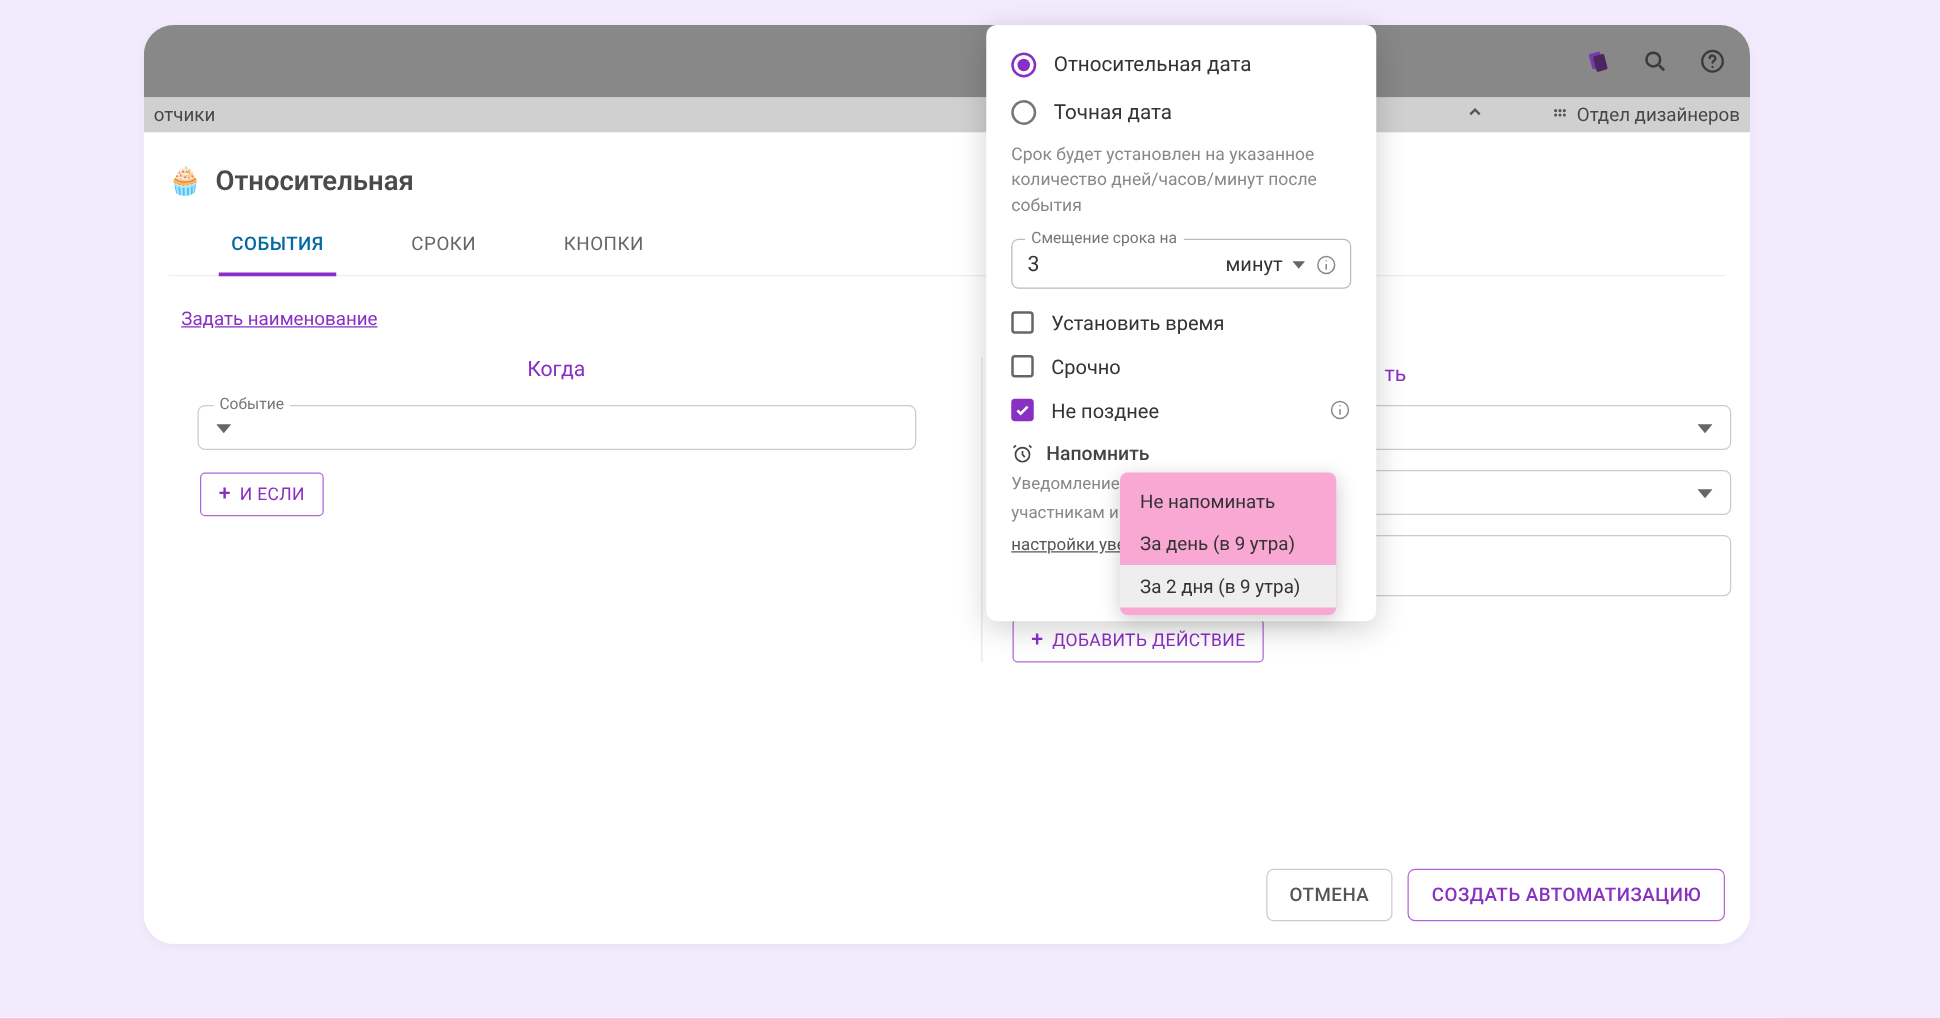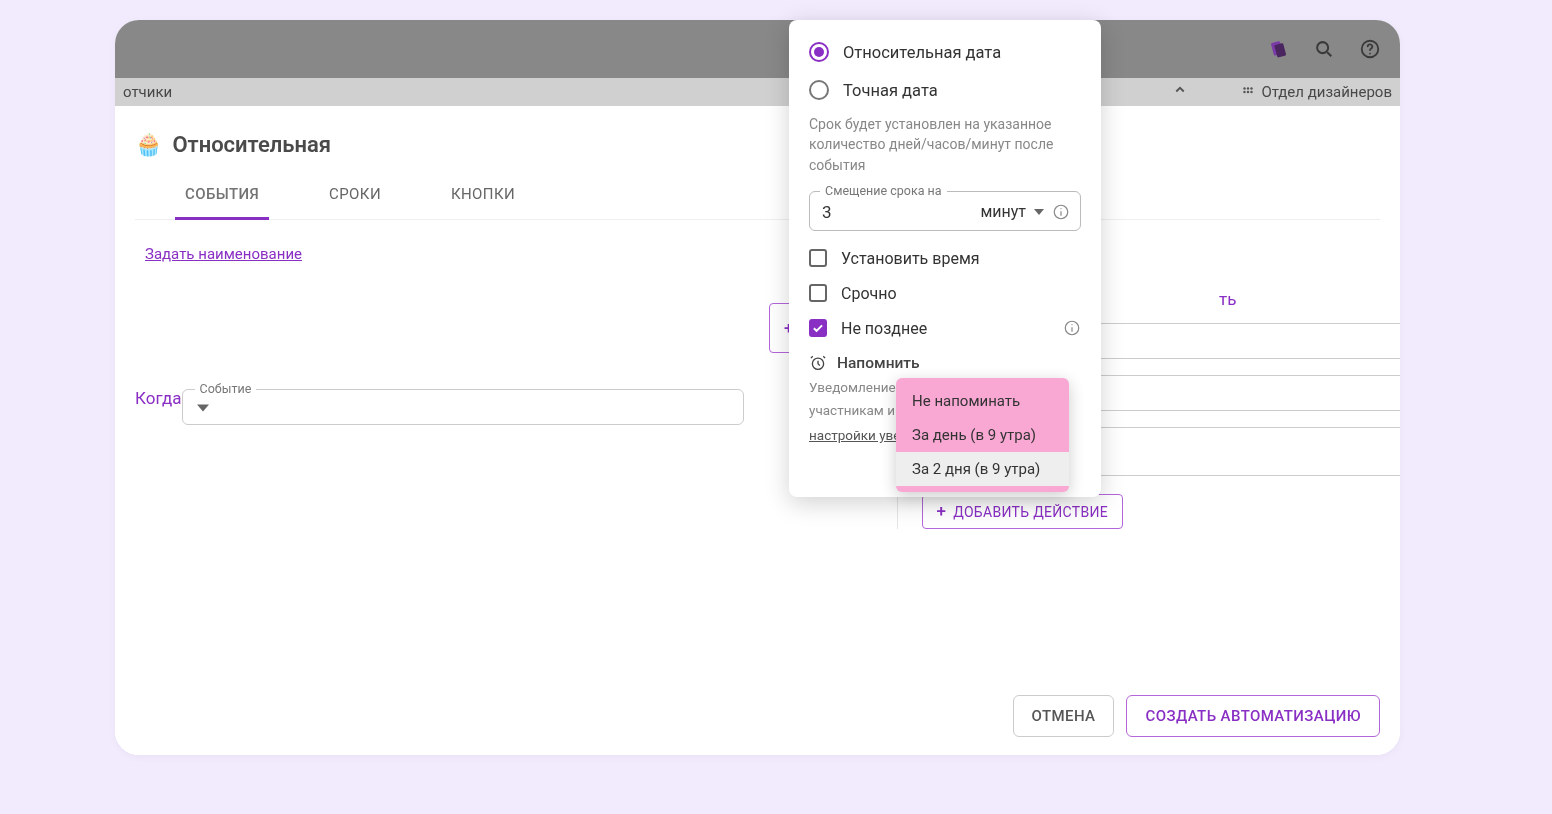--- a/index.html
+++ b/index.html
@@ -48,26 +48,26 @@
       background: #fff;
       padding: 26px 20px 0 20px;
     }
     
     .modal-title-row { display:flex; align-items:center; gap:10px; margin-bottom: 18px; }
     .cupcake { font-size: 22px; }
     .modal-title { font-size: 22px; font-weight: 600; color: #4a4a4a; }
     
     .tabs { display:flex; gap: 50px; border-bottom: 1px solid #eee; margin-bottom: 24px; padding: 0 40px; }
     .tab { padding: 10px 10px 14px 10px; font-size: 15px; letter-spacing: 0.4px; color: #666; cursor:pointer; }
-    .tab.active { color: #737373; border-bottom: 3px solid #8a2fc4; margin-bottom:-1px; font-weight:500; }
+    .tab.active { color: #0369a1; border-bottom: 3px solid #8a2fc4; margin-bottom:-1px; font-weight:500; }
     
     .set-name { color:#8a2fc4; font-size:15px; text-decoration: underline; cursor:pointer; margin-left:10px; margin-bottom: 22px; display:inline-block; }
     
     .when-do-row { display:flex; gap: 30px; }
-    .when-col { flex: 0 0 620px; display:flex; flex-direction:row; align-items:center; }
+    .when-col { flex: 0 0 620px; display:flex; flex-direction:column; align-items:center; }
     .do-col { flex: 1; display:flex; flex-direction:column; border-left: 1px solid #e5e5e5; padding-left: 24px; padding-top: 4px;}
     
     .section-label { color:#8a2fc4; font-size:17px; margin-bottom: 18px; }
     .do-label-fragment { color:#8a2fc4; font-size:17px; align-self:flex-end; margin-right: 260px; margin-bottom: 14px; }
     
     .md-select {
       position: relative;
       width: 570px;
       border: 1px solid #ccc;
       border-radius: 6px;

